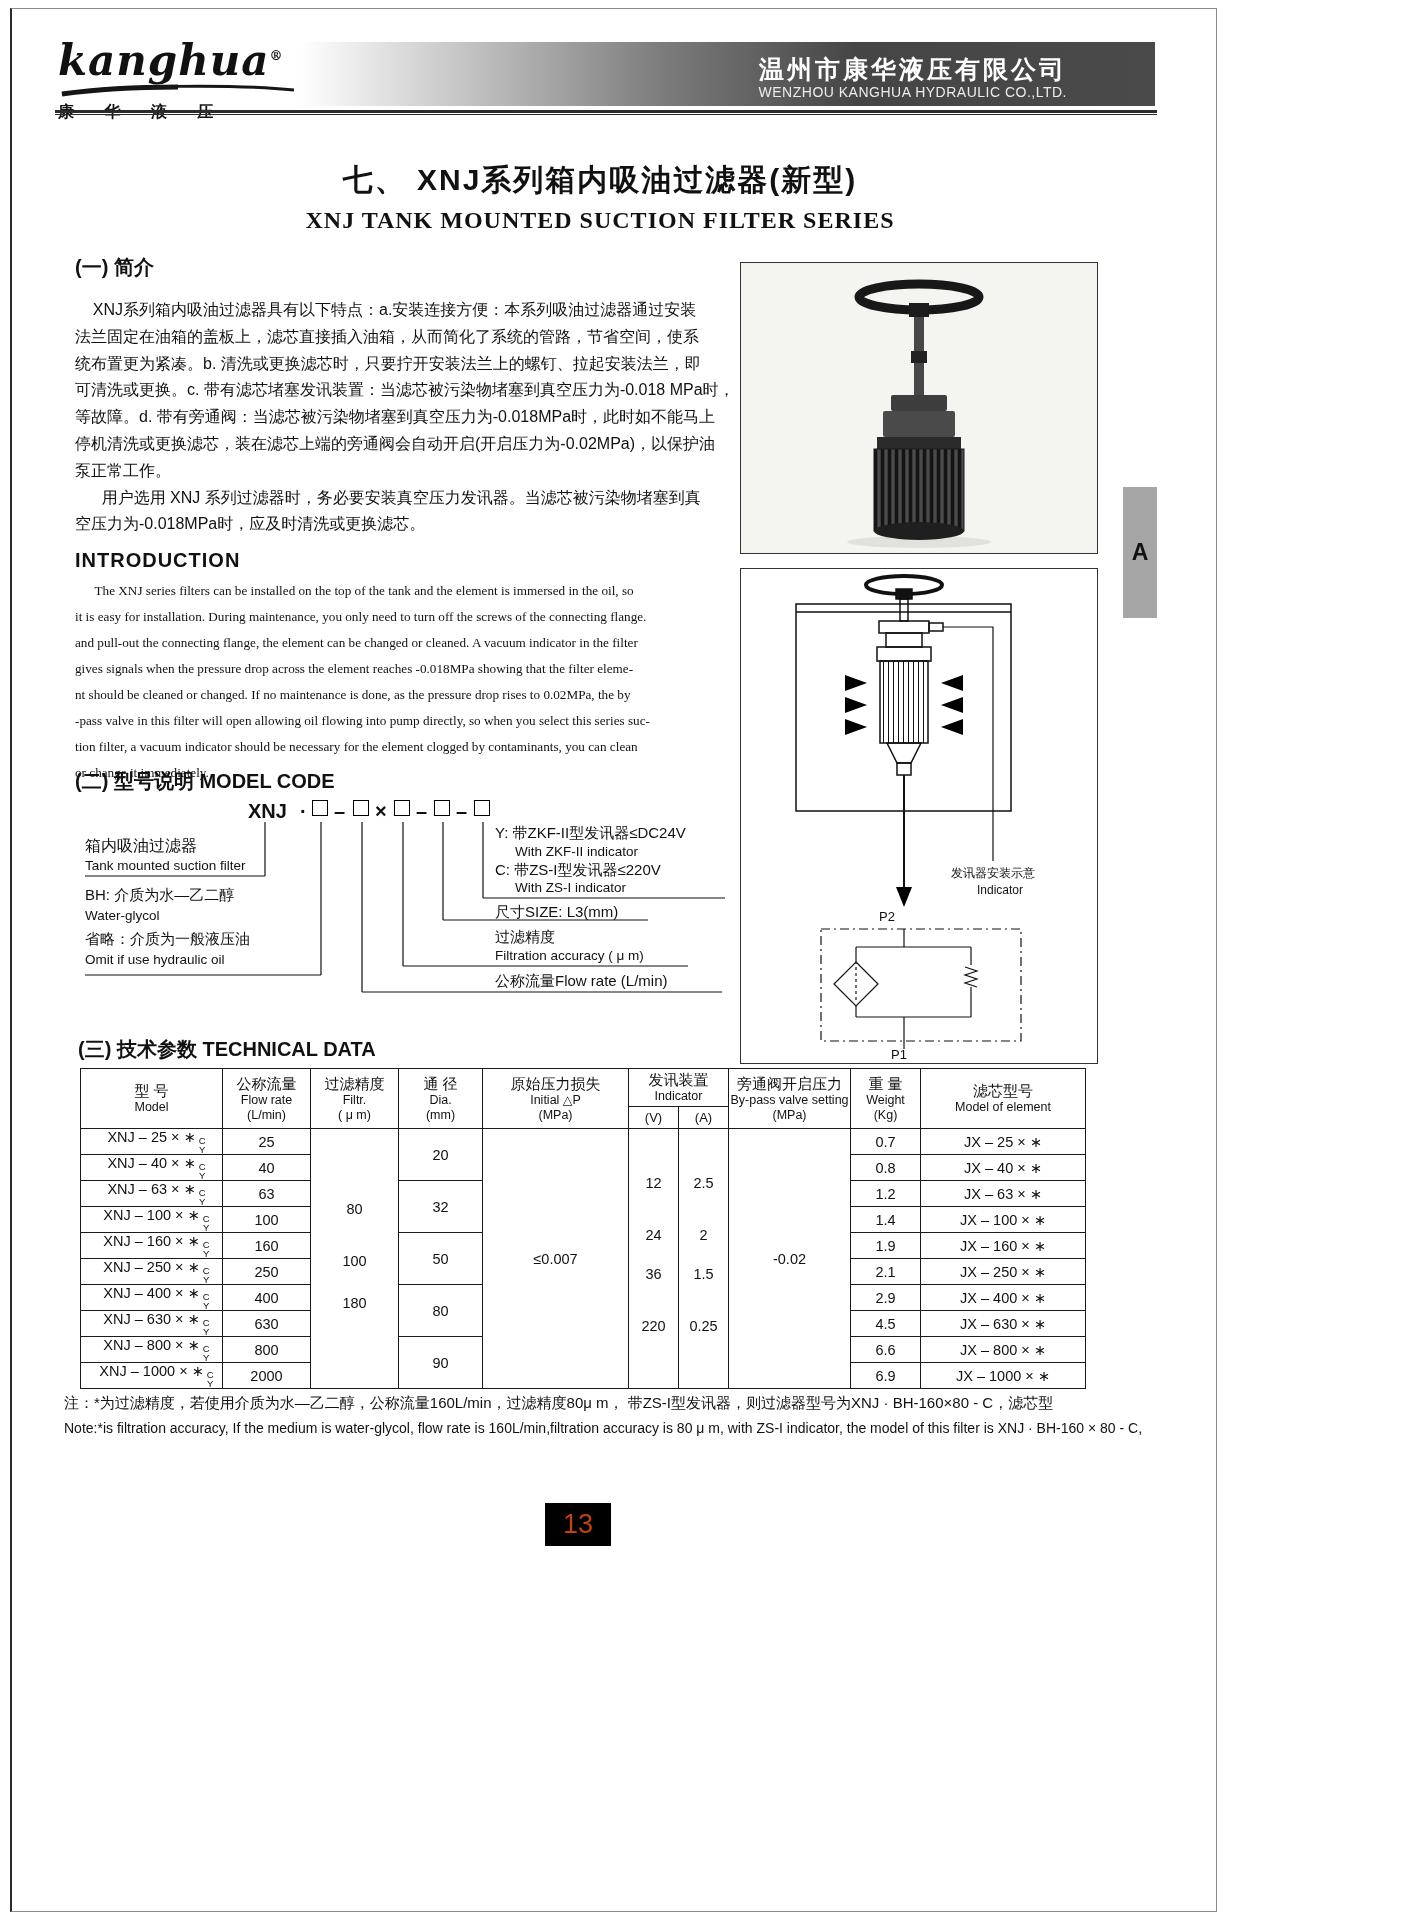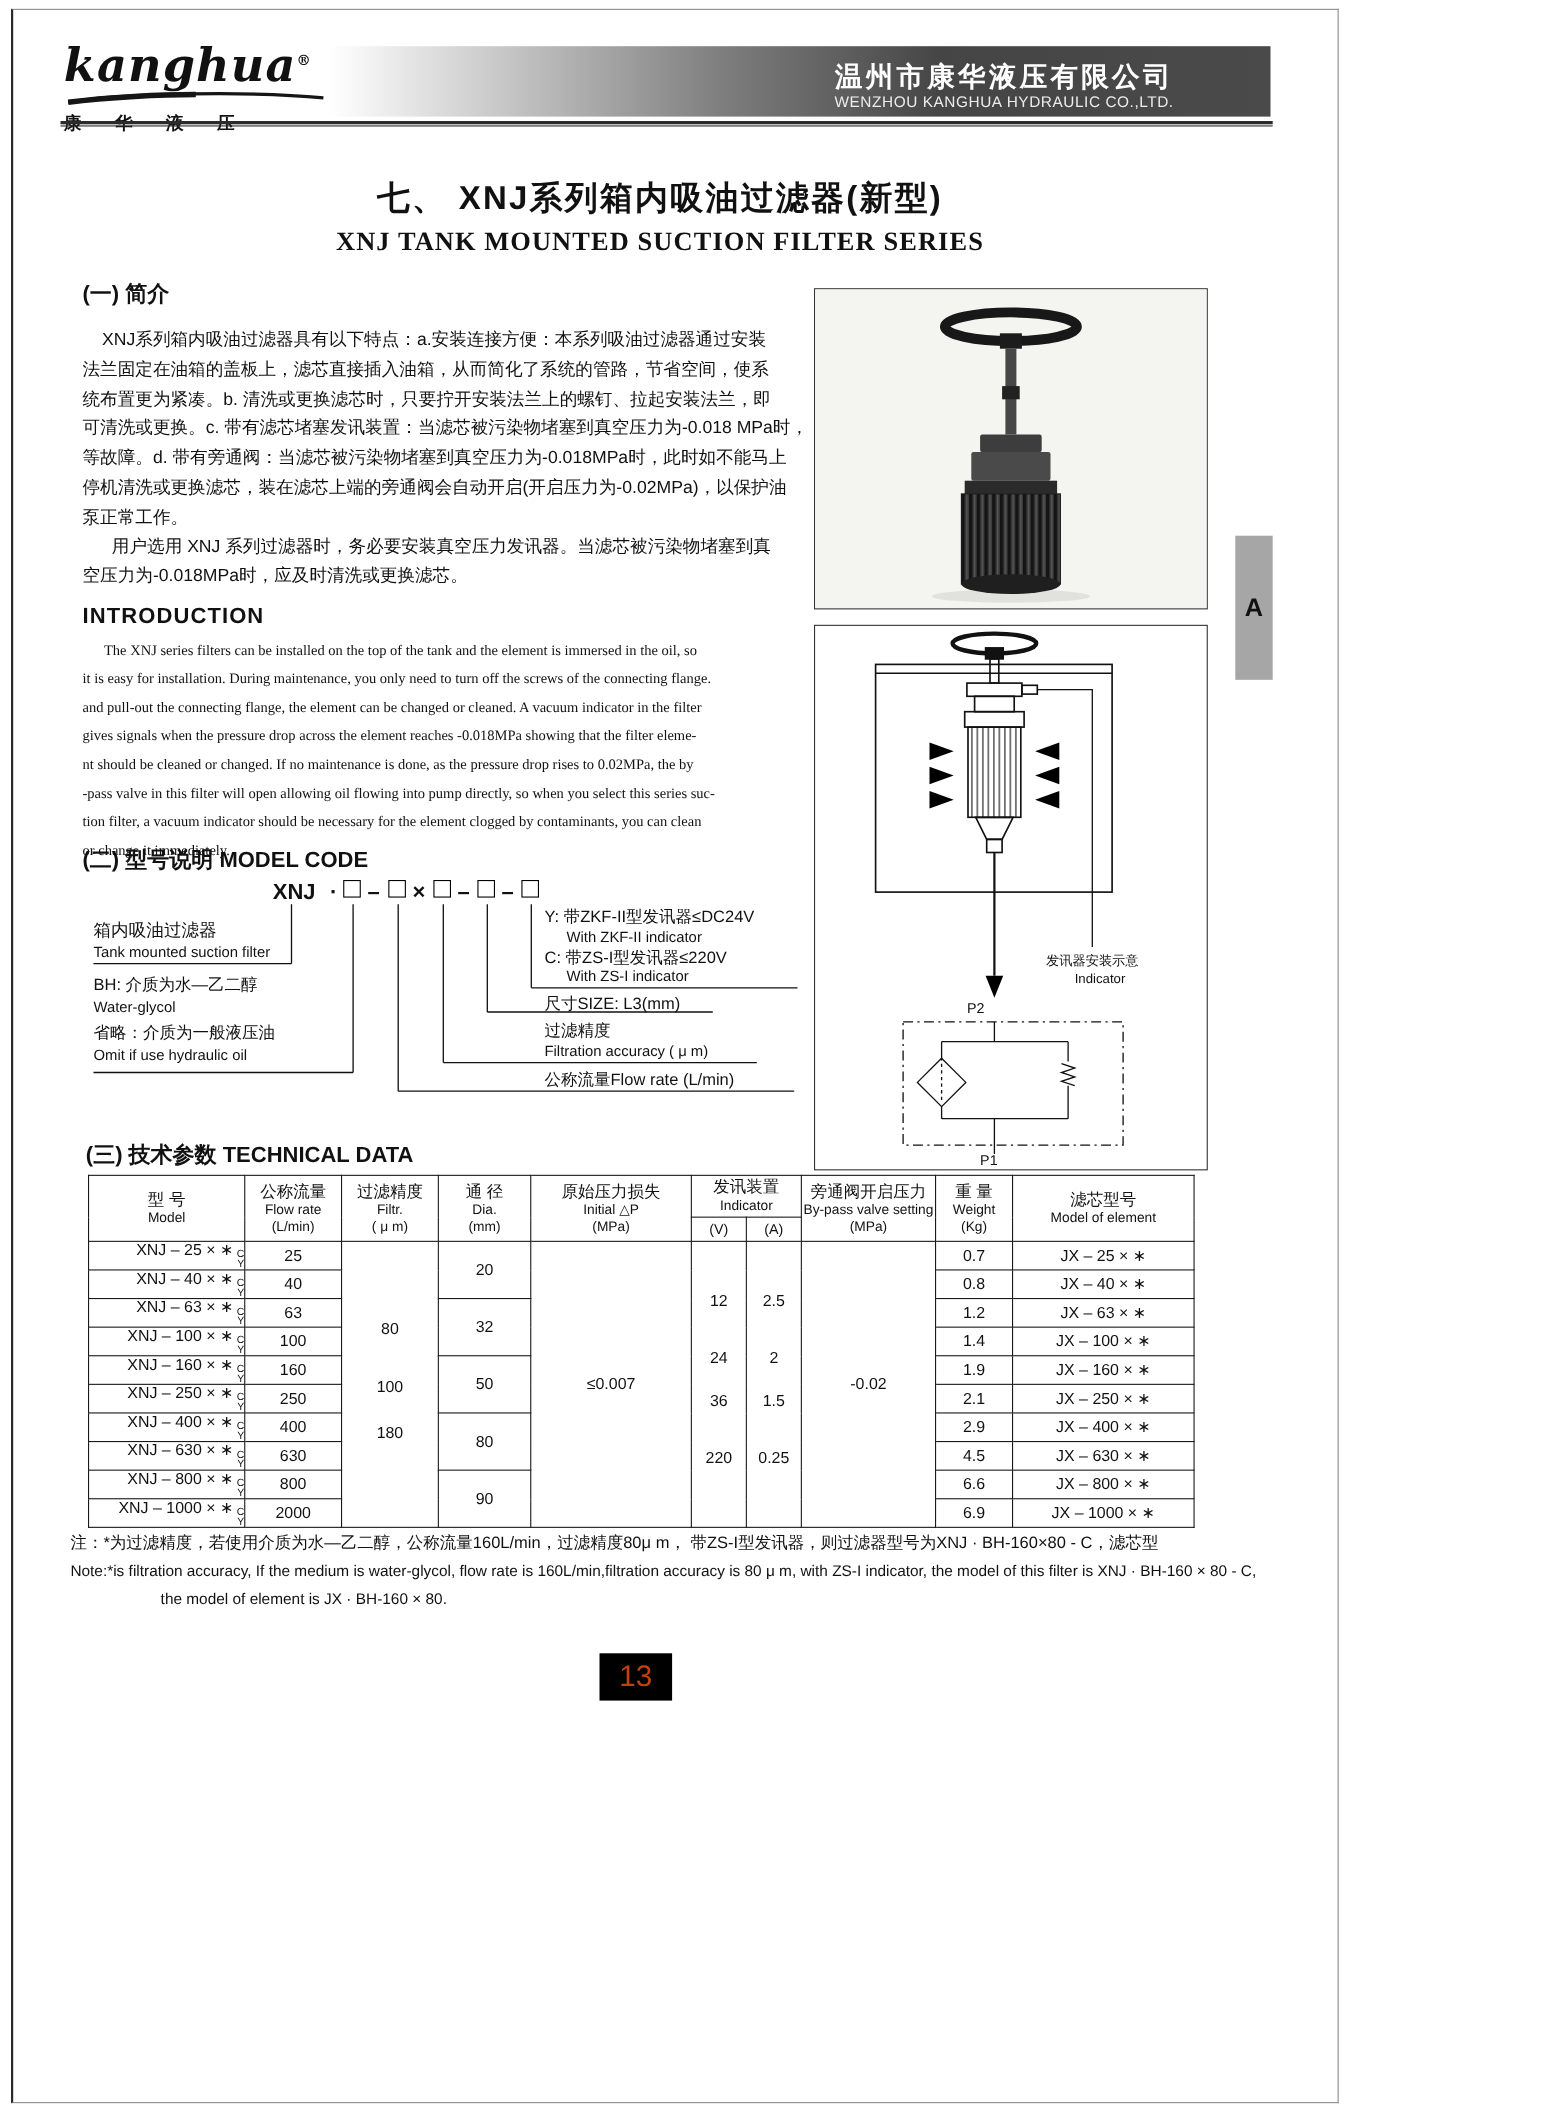--- a/index.html
+++ b/index.html
@@ -42,21 +42,21 @@
 .sidetab{position:absolute;left:1123px;top:487px;width:34px;height:131px;background:#a6a6a6;color:#111;display:flex;align-items:center;justify-content:center;font-size:23px;font-weight:bold}
 svg text{font-family:"Liberation Sans",sans-serif}
 
 .tech-h{position:absolute;left:78px;top:1036px;font-size:20px;font-weight:bold}
 .tech-table{position:absolute;left:80px;top:1068px;border-collapse:collapse;table-layout:fixed;width:1005px;background:#fff}
 .tech-table th,.tech-table td{border:1px solid #1a1a1a;text-align:center;vertical-align:middle;font-weight:normal;overflow:hidden}
 .tech-table td{height:25px;font-size:14.5px}
 .hcn{font-size:15px;line-height:18px}
 .hen{font-size:12.5px;line-height:15px}
 .h1 th{height:38px}.h2 th{height:22px;font-size:13px}
-td.model{text-align:right;padding-left:10px;white-space:nowrap}
+td.model{text-align:center;padding-left:10px;white-space:nowrap}
 .cy{display:inline-flex;flex-direction:column;font-size:9.5px;line-height:9px;margin-left:3px;vertical-align:-2px}
 .cy i{font-style:normal}
 td.rel{position:relative}
 .sv{position:absolute;left:0;width:100%;text-align:center;transform:translateY(-50%);font-size:14.5px}
 
 .notes{position:absolute;left:64px;top:1390px;width:1280px}
 .note-cn{font-size:15px;line-height:26px;white-space:pre}
 .note-en{font-size:14px;line-height:25px;white-space:pre}
 .ind-cn{padding-left:33px}.ind-en{padding-left:82px}
 .pagenum{position:absolute;left:545px;top:1503px;width:66px;height:43px;background:#000;color:#c2410c;font-size:27px;display:flex;align-items:center;justify-content:center}
@@ -416,17 +416,16 @@
         <td>2000</td>
         <td>6.9</td>
         <td>JX – 1000 × ∗</td>
       </tr>
     </tbody>
   </table>
 
   <div class="notes">
     <div class="note-cn">注：*为过滤精度，若使用介质为水—乙二醇，公称流量160L/min，过滤精度80μ m， 带ZS-I型发讯器，则过滤器型号为XNJ · BH-160×80 - C，滤芯型</div>
     <div class="note-en">Note:*is filtration accuracy, If the medium is water-glycol, flow rate is 160L/min,filtration accuracy is 80 μ m, with ZS-I indicator, the model of this filter is XNJ · BH-160 × 80 - C,</div>
-    <div class="note-en ind-en">the model of element is JX · BH-160 × 80.</div>
   </div>
 
   <div class="pagenum">13</div>
 </div>
 
 </body></html>

